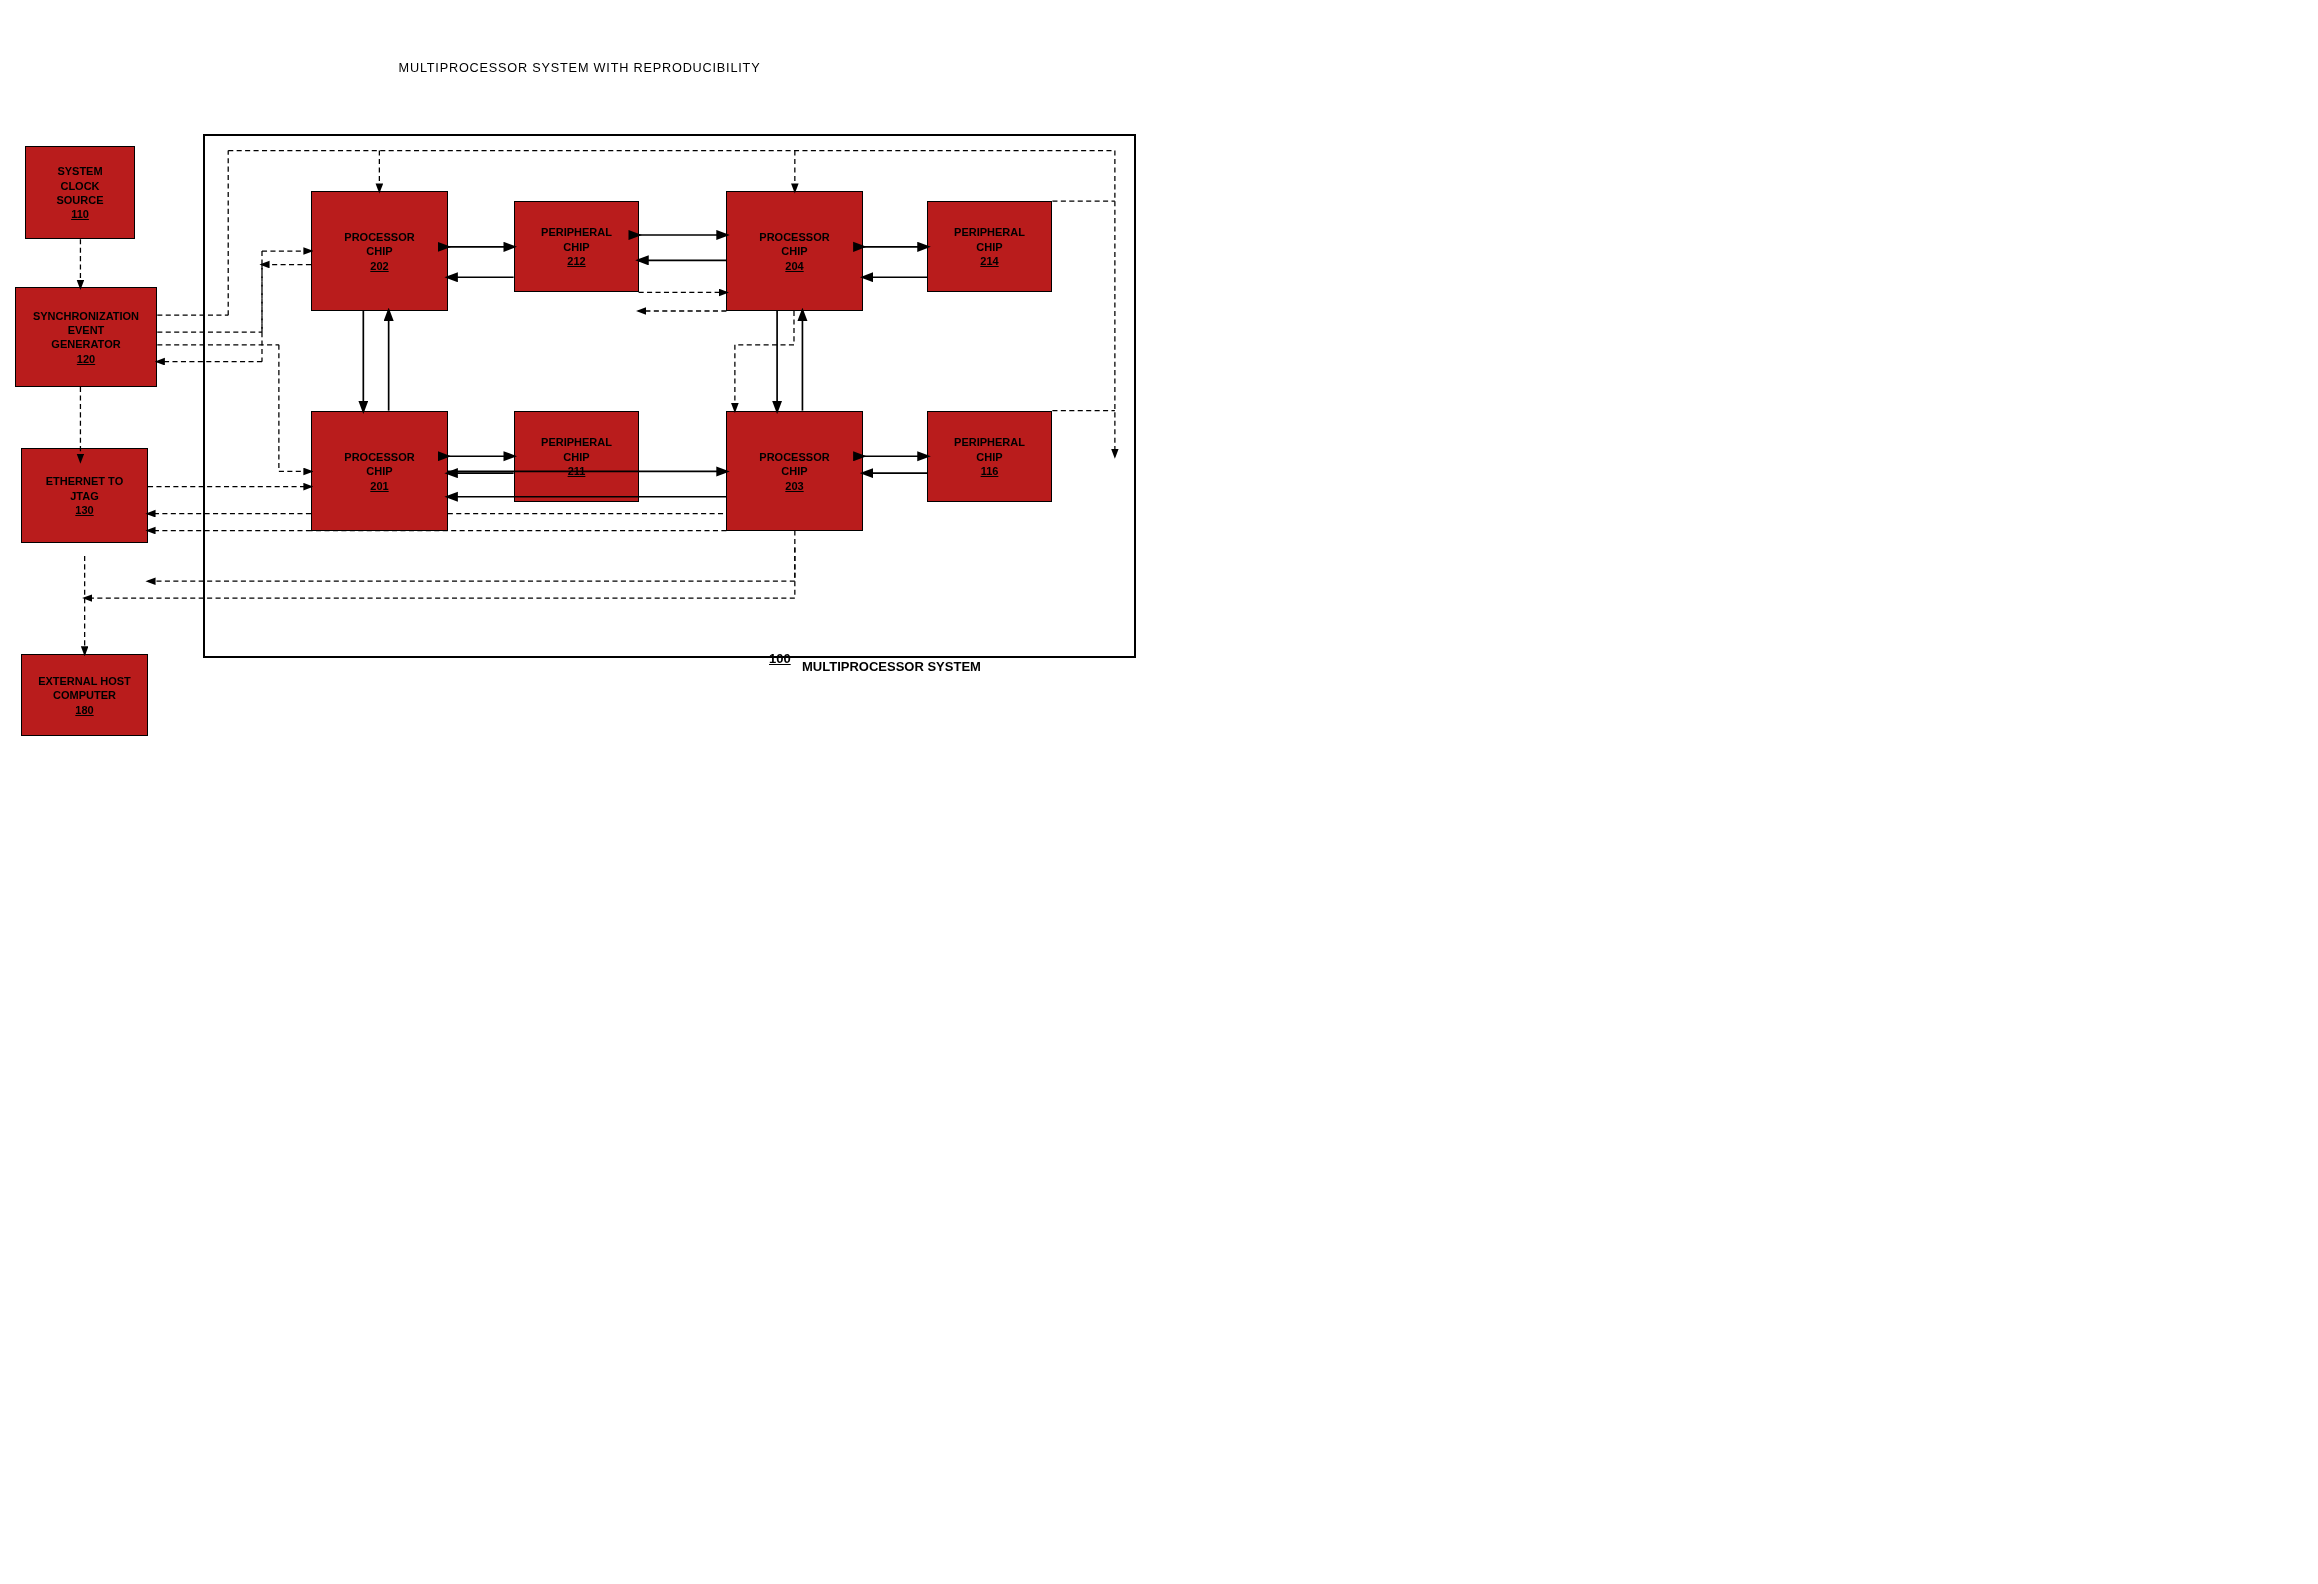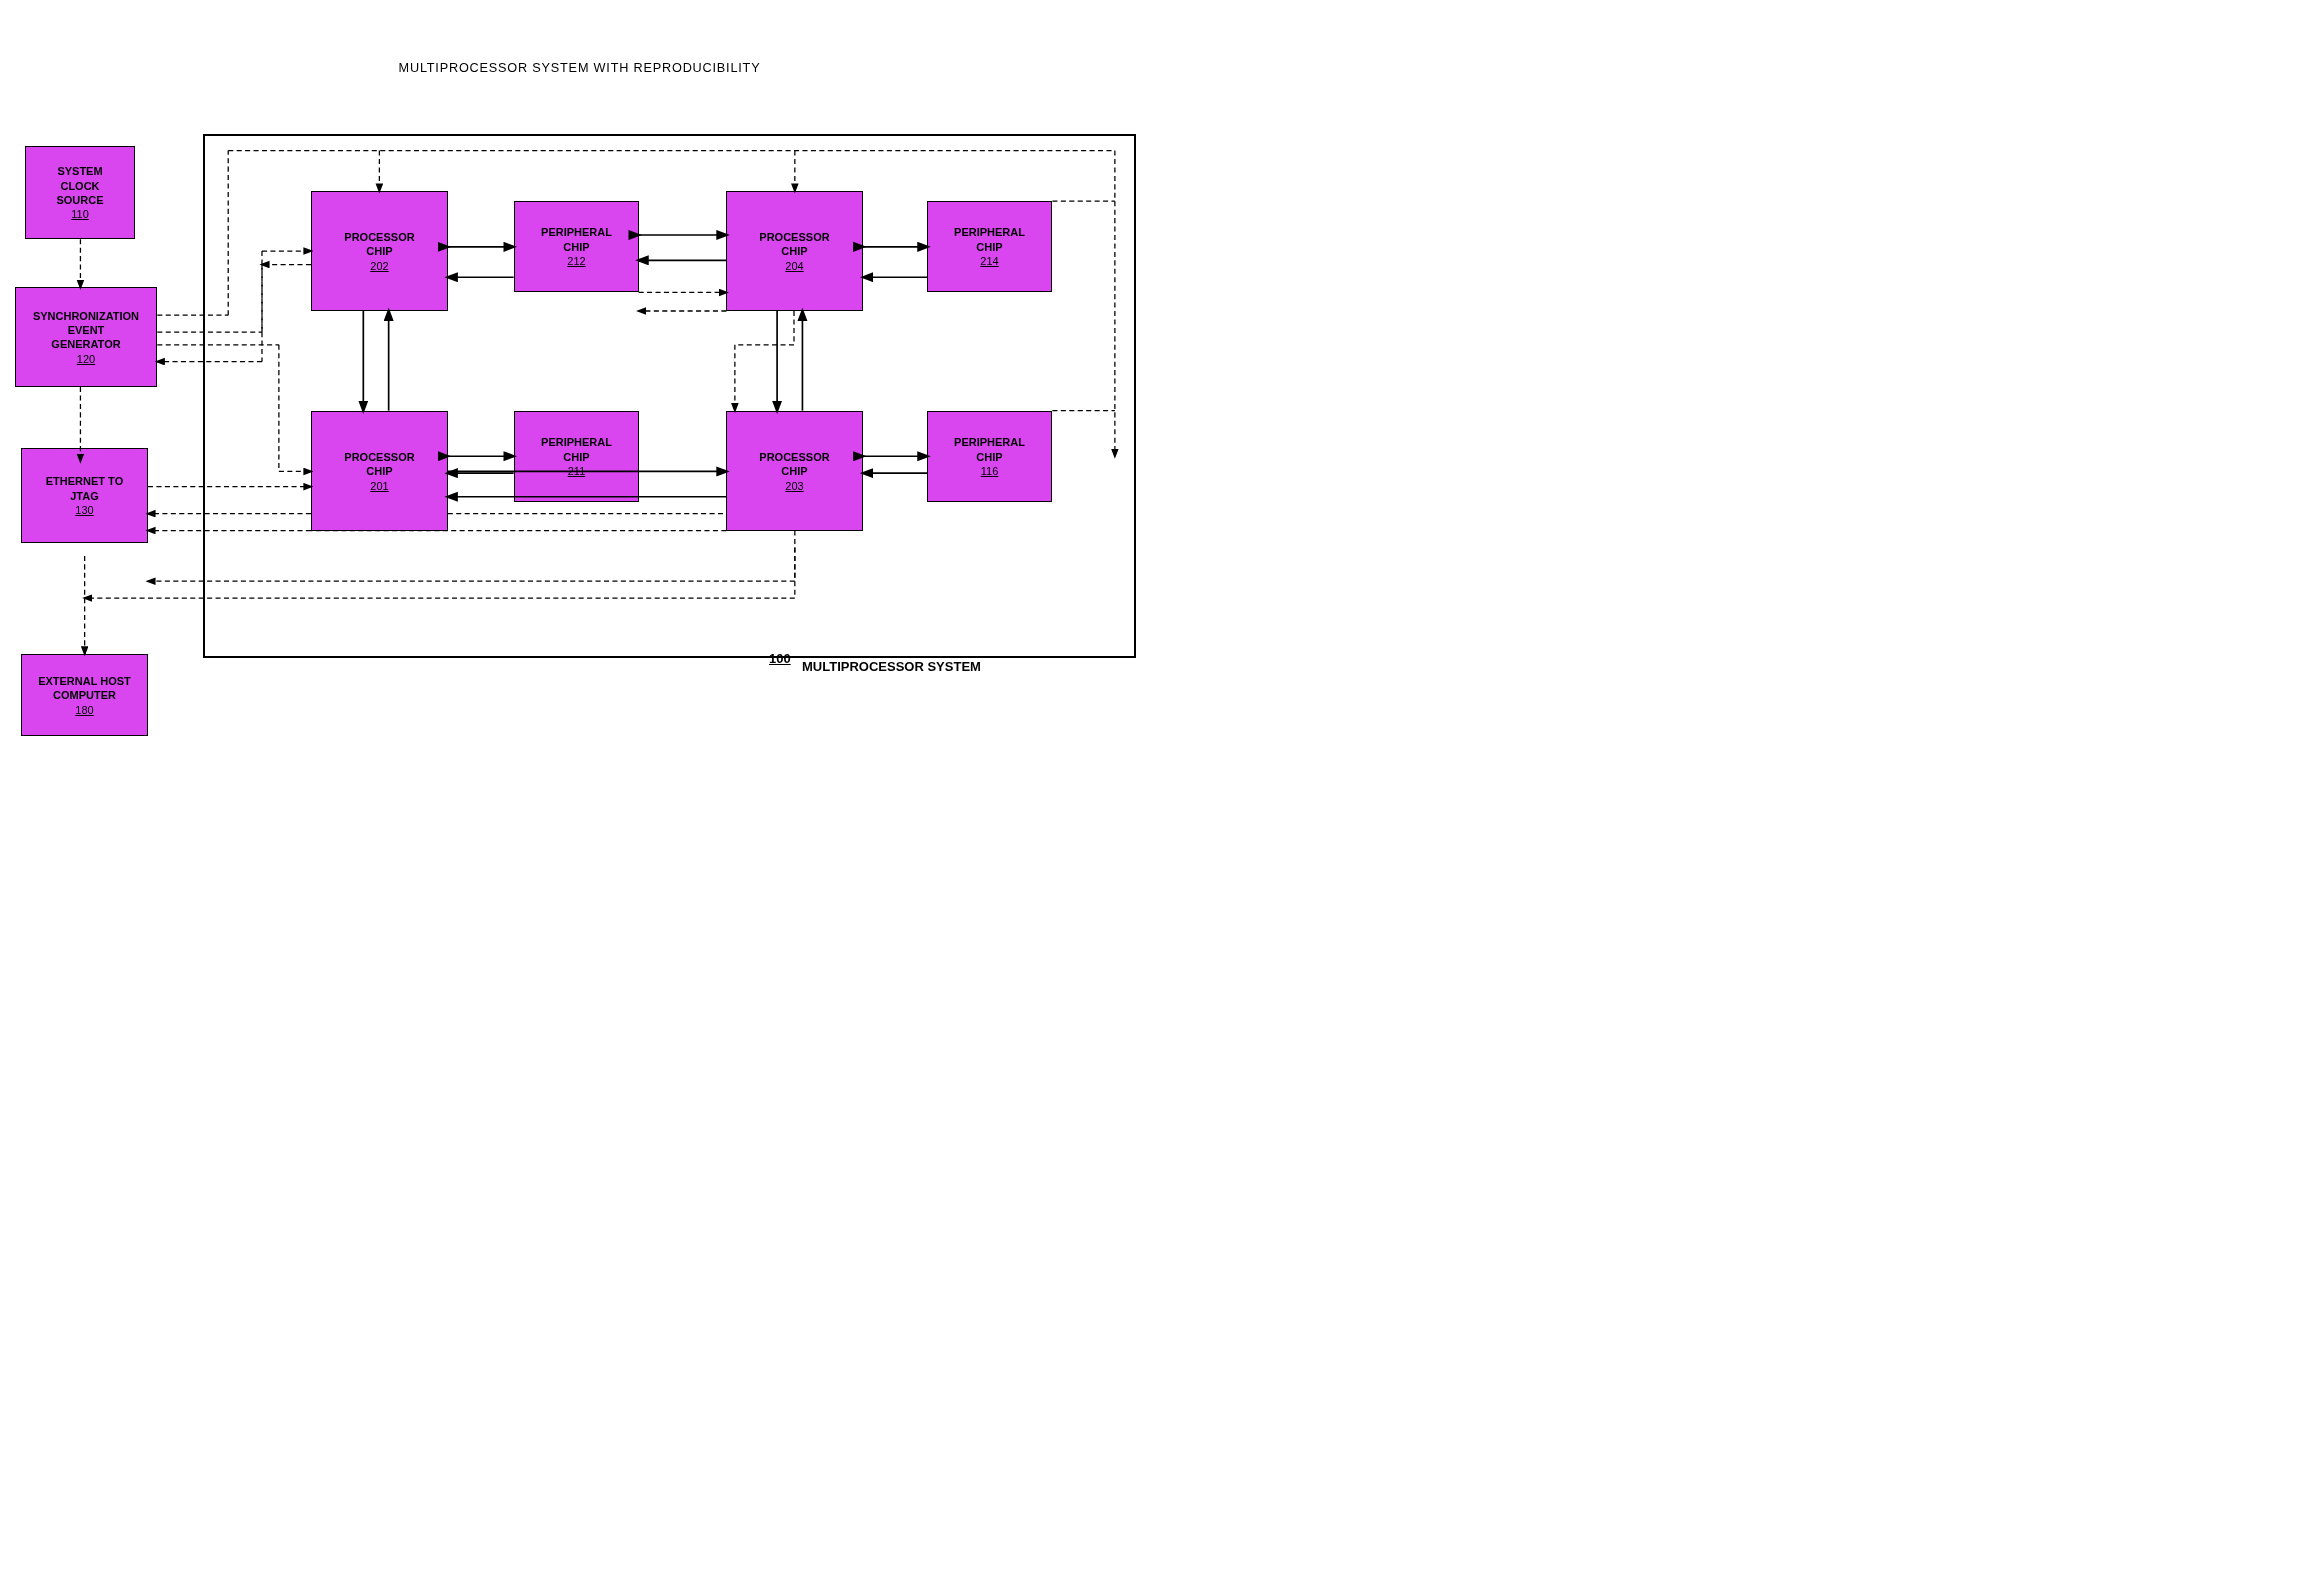--- a/index.html
+++ b/index.html
@@ -20,32 +20,32 @@
       margin-top: 46px;
     }
     .diagram-area {
       position: relative;
       width: 1159px;
       height: 760px;
     }
     .box {
       position: absolute;
       border: 1.7px solid #000;
-      background: #d946ef;
+      background: #b91c1c;
       display: flex;
       flex-direction: column;
       align-items: center;
       justify-content: center;
       text-align: center;
       font-size: 11px;
       font-weight: bold;
       line-height: 1.3;
     }
     .box .ref {
-      font-weight: normal;
+      font-weight: bold;
       text-decoration: underline;
       font-size: 11px;
       margin-top: 0;
     }
     .outer-system {
       position: absolute;
       border: 2.5px solid #000;
       background: transparent;
     }
     svg.arrows {

